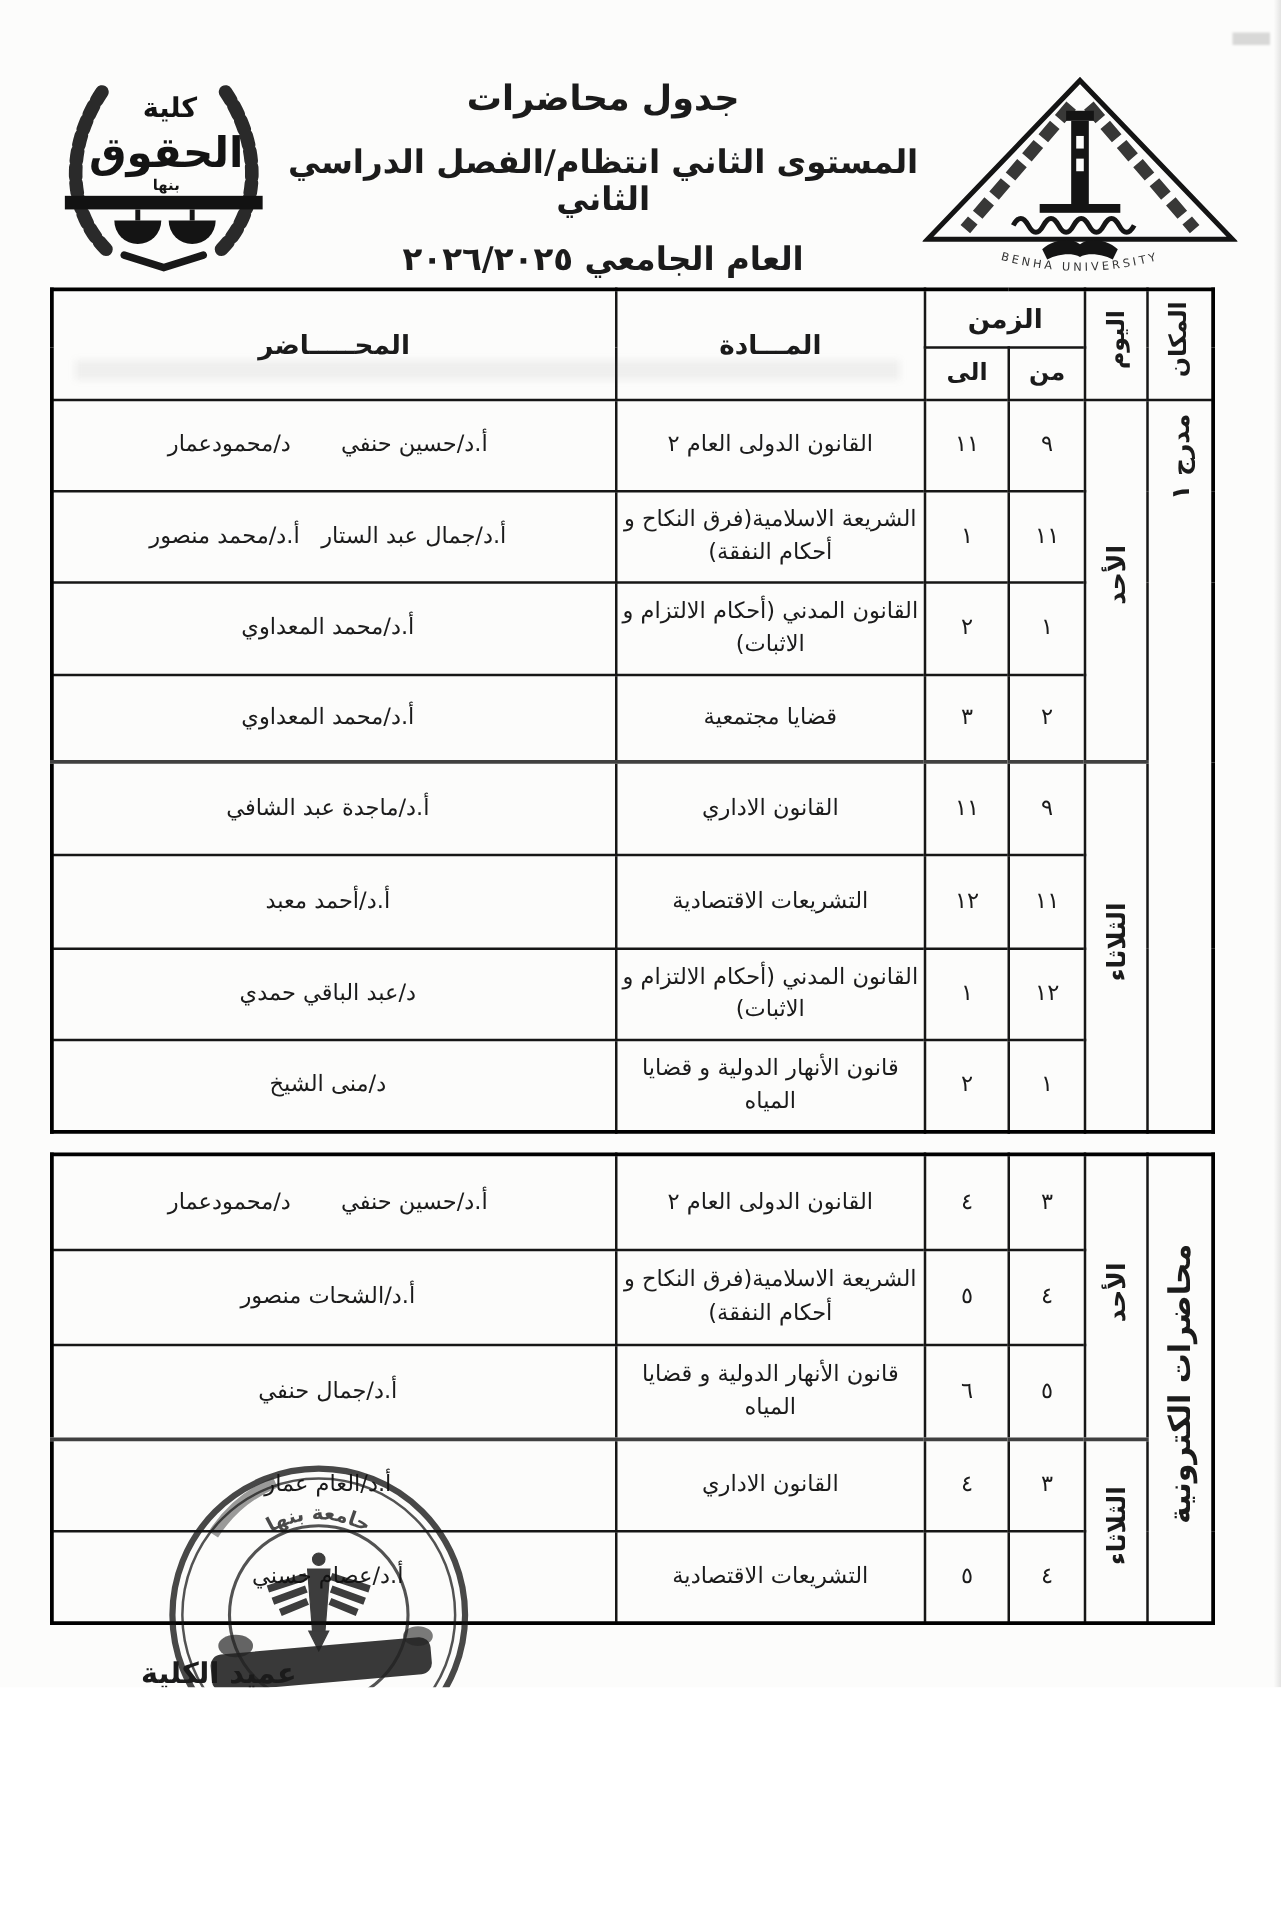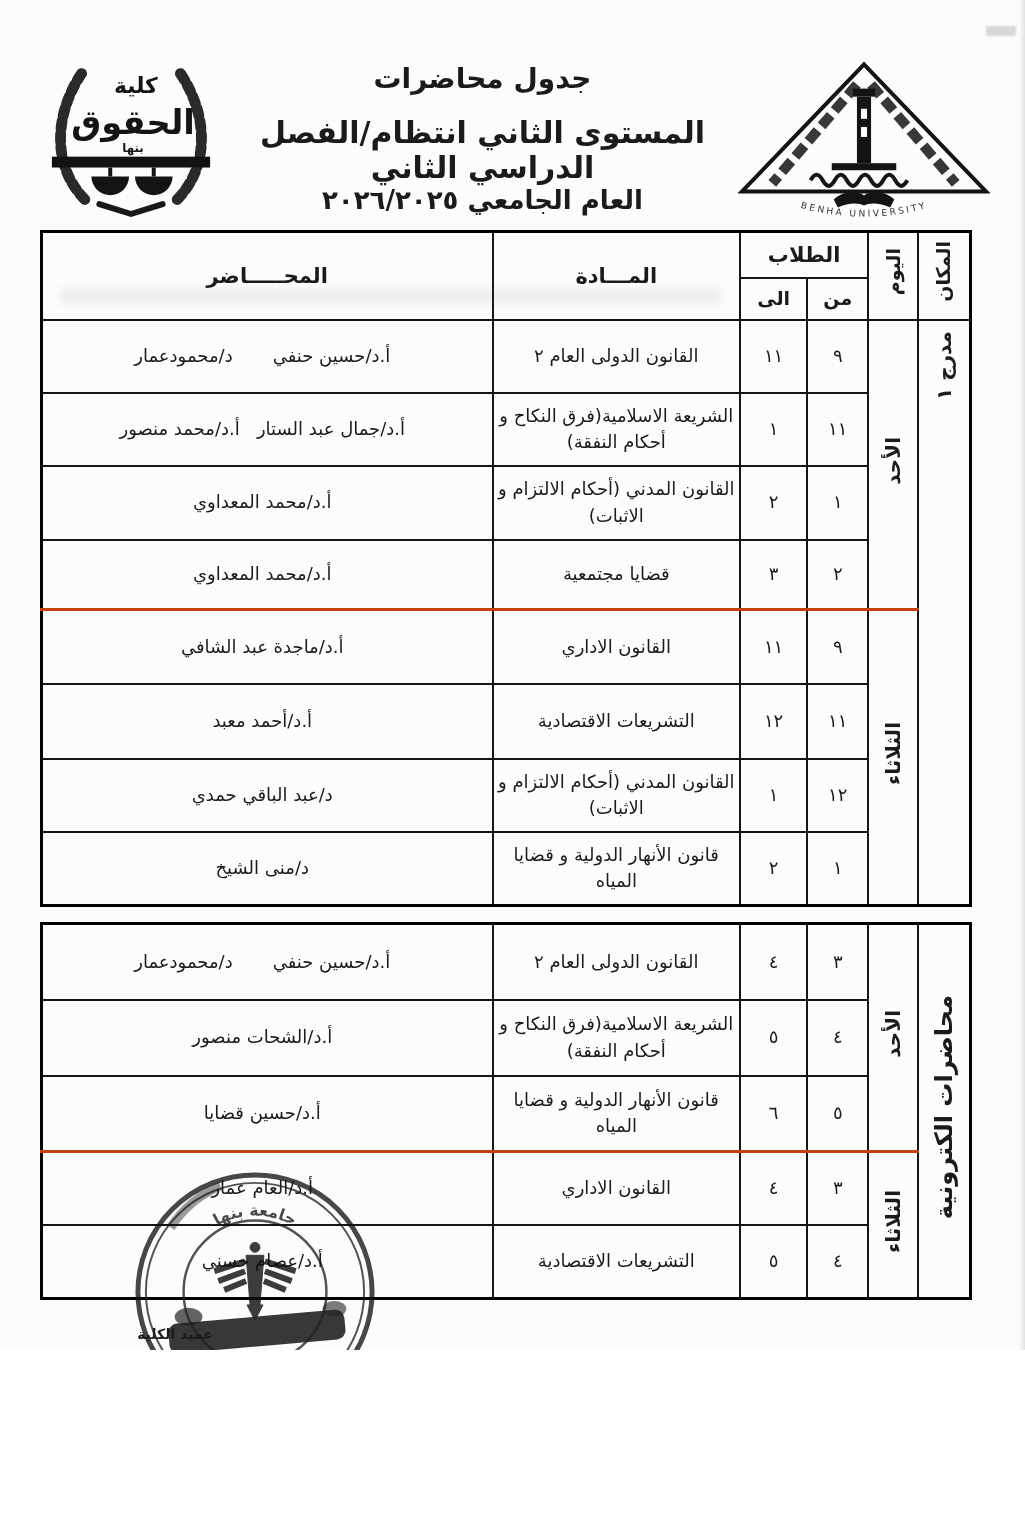--- a/index.html
+++ b/index.html
@@ -8,21 +8,21 @@
     background:#fcfcfb;color:#1b1b1b;
     font-family:"DejaVu Sans",sans-serif;
   }
   
   .logo-left{position:absolute;left:42px;top:32px;width:178px;height:188px;}
   .logo-right{position:absolute;left:738px;top:58px;width:252px;height:162px;}
   .titles{
     position:absolute;left:225px;top:62px;width:515px;text-align:center;direction:rtl;
   }
   .titles .t1{font-size:28px;font-weight:bold;margin-bottom:20px;}
-  .titles .t2{font-size:30px;font-weight:bold;}
+  .titles .t2{font-size:26px;font-weight:bold;margin-bottom:18px;}
   .titles .t3{font-size:26px;font-weight:bold;}
   
   table.sched{
     position:absolute;left:40px;width:932px;border-collapse:collapse;table-layout:fixed;
     direction:rtl;border:3px solid #000;background:transparent;
   }
   #table1{top:230px;}
   #table2{top:922px;}
   .sched th,.sched td{
     border:2px solid #161616;text-align:center;vertical-align:middle;
@@ -34,32 +34,32 @@
   .vert{
     writing-mode:vertical-rl;transform:rotate(180deg);white-space:nowrap;
     display:inline-block;font-weight:bold;
   }
   .vhead{font-size:19px;}
   .vday{font-size:20px;}
   .vplace-top{font-size:20px;}
   .vplace-big{font-size:24px;letter-spacing:1px;}
   td.place-cell{vertical-align:top;padding-top:10px;}
   td.lect{padding-right:14px;}
-  .day-sep td,.day-sep th{border-top:3px solid #c2410c;}
+  .day-sep td,.day-sep th{border-top:3px solid #404040;}
   tr.r46{height:46px}tr.r42{height:42px}tr.r70{height:70px}tr.r73{height:73px}
   tr.r74{height:74px}tr.r75{height:75px}tr.r76{height:76px}
   
   .sig-block{position:absolute;direction:rtl;text-align:center;}
   .sig-label{font-weight:bold;font-size:21px;}
   .sig-name{font-weight:bold;font-size:18px;}
   #planning{left:790px;top:1320px;width:210px;}
   #vicedean{left:395px;top:1326px;width:375px;}
   #vicedean .sig-label{font-size:22px;}
   #dean{left:50px;top:1326px;width:250px;z-index:6;}
-  #dean .sig-label{font-size:14px;}
+  #dean .sig-label{font-size:23px;}
   #dean .sig-name{font-size:19px;margin-top:34px;}
   .sigsvg{display:block;margin:0 auto;}
   
   .stamp{position:absolute;left:131px;top:1168px;width:248px;height:248px;z-index:5;opacity:.9;}
   
   .cam{position:absolute;left:10px;top:1492px;display:flex;align-items:center;z-index:8;
        font-family:"Liberation Sans",sans-serif;padding-left:12px;}
   .cam-icon{width:36px;height:36px;border-radius:8px;background:#a6a6a6;color:#fff;
     display:flex;align-items:center;justify-content:center;font-size:19px;font-weight:bold;
     letter-spacing:.5px;}
@@ -123,21 +123,21 @@
         <col style="width:50px">
         <col style="width:61px">
         <col style="width:67px">
         <col style="width:247px">
         <col style="width:450px">
       </colgroup>
     <thead>
       <tr class="r46">
         <th rowspan="2"><span class="vert vhead">المكان</span></th>
         <th rowspan="2"><span class="vert vhead">اليوم</span></th>
-        <th colspan="2">الطلاب</th>
+        <th colspan="2">الزمن</th>
         <th rowspan="2">المـــادة</th>
         <th rowspan="2">المحـــــاضر</th>
       </tr>
       <tr class="r42">
         <th class="small-h">من</th>
         <th class="small-h">الى</th>
       </tr>
     </thead>
     <tbody>
       <tr class="r73">
@@ -215,21 +215,21 @@
       <tr class="r76">
         <td>٤</td>
         <td>٥</td>
         <td>الشريعة الاسلامية(فرق النكاح و أحكام النفقة)</td>
         <td class="lect">أ.د/الشحات منصور</td>
       </tr>
       <tr class="r76">
         <td>٥</td>
         <td>٦</td>
         <td>قانون الأنهار الدولية و قضايا المياه</td>
-        <td class="lect">أ.د/حسين قضايا</td>
+        <td class="lect">أ.د/جمال حنفي</td>
       </tr>
       <tr class="r73 day-sep">
         <td rowspan="2"><span class="vert vday">الثلاثاء</span></td>
         <td>٣</td>
         <td>٤</td>
         <td>القانون الاداري</td>
         <td class="lect">أ.د/العام عمار</td>
       </tr>
       <tr class="r74">
         <td>٤</td>

